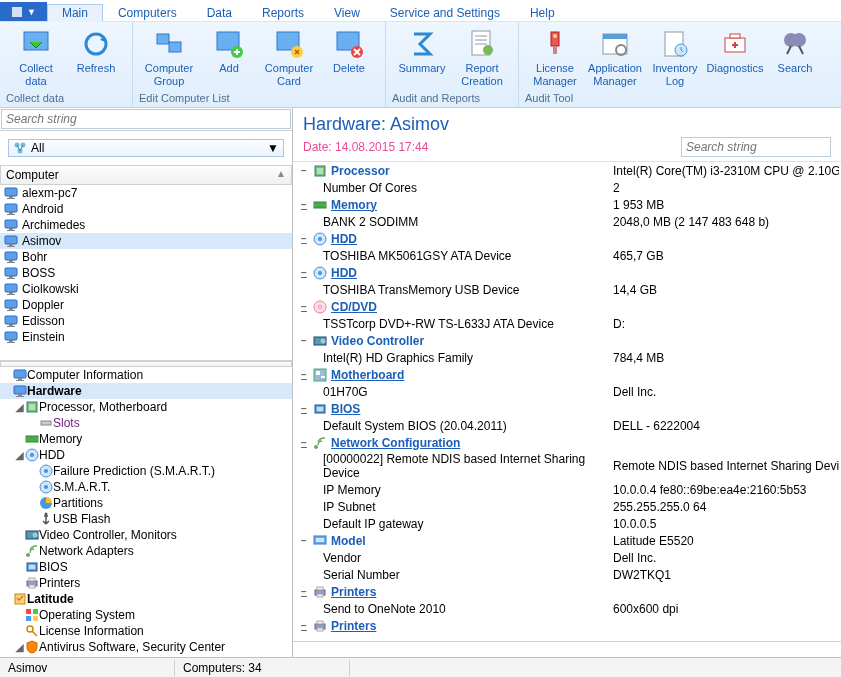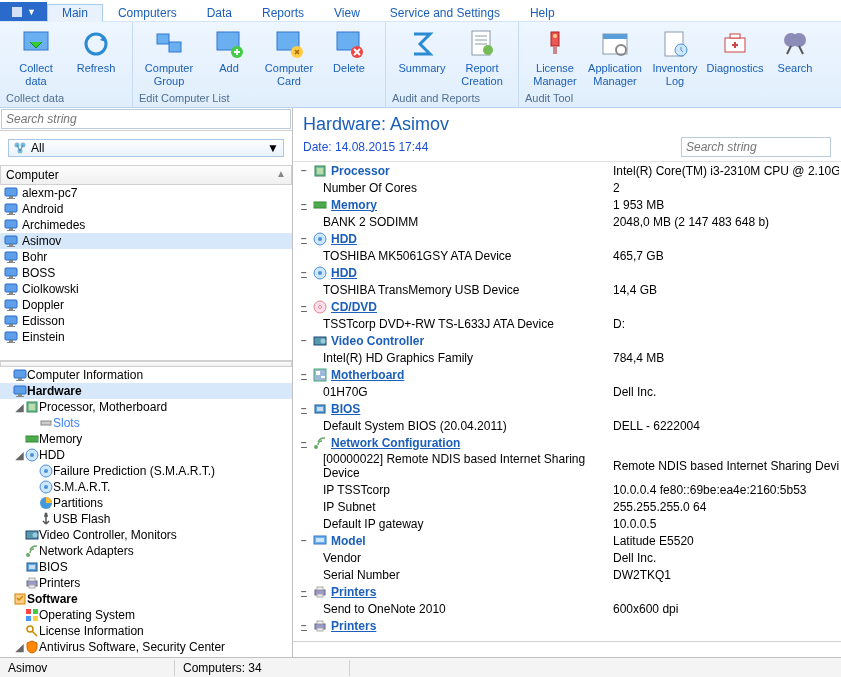--- a/index.html
+++ b/index.html
@@ -31,21 +31,21 @@
 .trow{display:flex;align-items:center;padding:1px 2px;cursor:pointer;gap:0;white-space:nowrap}
 .trow .toggle{width:11px;height:11px;display:inline-flex;align-items:center;justify-content:center;color:#666;font-size:11px}
 .trow svg{width:14px;height:14px;flex-shrink:0}
 .trow.bold{font-weight:bold}
 .trow.sel{background:#d6e8fa}
 .indent1{padding-left:14px}.indent2{padding-left:28px}
 .right{flex:1;display:flex;flex-direction:column;min-width:0}
 .rhead{padding:6px 10px 4px;display:flex;flex-direction:column;gap:2px}
 .rtitle{font-size:18px;color:#1b5fb8;font-weight:normal}
 .rsub{display:flex;align-items:center}
-.rdate{font-size:12px;color:#1d4ed8}
+.rdate{font-size:12px;color:#ec4899}
 .rsub .spacer{flex:1}
 .rsearch{width:150px;border:1px solid #bcd;padding:2px 4px;font-size:12px;color:#888;font-style:italic;margin-left:8px}
 .detail{flex:1;overflow:auto;border-top:1px solid #e0e0e0}
 .drow{display:flex;align-items:center;padding:1px 2px;min-height:17px}
 .dkey{flex:0 0 310px;display:flex;align-items:center;gap:4px;padding-left:4px}
 .dval{flex:1;padding-left:8px;white-space:nowrap;overflow:hidden}
 .drow.header .dkey{color:#1b5fb8;font-weight:bold}
 .drow.header.link .dkey span{text-decoration:underline;cursor:pointer}
 .drow.sub .dkey{padding-left:28px}
 .hscroll{height:16px;overflow-x:scroll;border-top:1px solid #d0d0d0}
@@ -375,21 +375,21 @@
           <svg class="ico">
             <use href="#i-cpu"></use>
           </svg>
           <span>Processor, Motherboard</span>
         </div>
       <div class="trow indent2">
           <span class="toggle"></span>
           <svg class="ico">
             <rect x="2" y="5" width="10" height="4" fill="#ccc" stroke="#888"></rect>
           </svg>
-          <span style="color:#3b82f6">Slots</span>
+          <span style="color:#701a75">Slots</span>
         </div>
       <div class="trow indent1">
           <span class="toggle"></span>
           <svg class="ico">
             <use href="#i-mem"></use>
           </svg>
           <span>Memory</span>
         </div>
       <div class="trow indent1">
           <span class="toggle">◢</span>
@@ -452,21 +452,21 @@
           <svg class="ico">
             <use href="#i-printer"></use>
           </svg>
           <span>Printers</span>
         </div>
       <div class="trow bold">
           <span class="toggle"></span>
           <svg class="ico">
             <use href="#i-soft"></use>
           </svg>
-          <span>Software</span>
+          <span>Latitude</span>
         </div>
       <div class="trow indent1">
           <span class="toggle"></span>
           <svg class="ico">
             <rect x="1" y="1" width="5" height="5" fill="#f44"></rect>
             <rect x="8" y="1" width="5" height="5" fill="#4c4"></rect>
             <rect x="1" y="8" width="5" height="5" fill="#49f"></rect>
             <rect x="8" y="8" width="5" height="5" fill="#fc4"></rect>
           </svg>
           <span>Operating System</span>
@@ -645,21 +645,21 @@
           <div class="dval"></div>
         </div>
         <div class="drow sub">
           <div class="dkey">
             <span>[00000022] Remote NDIS based Internet Sharing Device</span>
           </div>
           <div class="dval">Remote NDIS based Internet Sharing Devi</div>
         </div>
         <div class="drow sub">
           <div class="dkey">
-            <span>IP TSSTcorp</span>
+            <span>IP Memory</span>
           </div>
           <div class="dval">10.0.0.4 fe80::69be:ea4e:2160:5b53</div>
         </div>
         <div class="drow sub">
           <div class="dkey">
             <span>IP Subnet</span>
           </div>
           <div class="dval">255.255.255.0 64</div>
         </div>
         <div class="drow sub">

